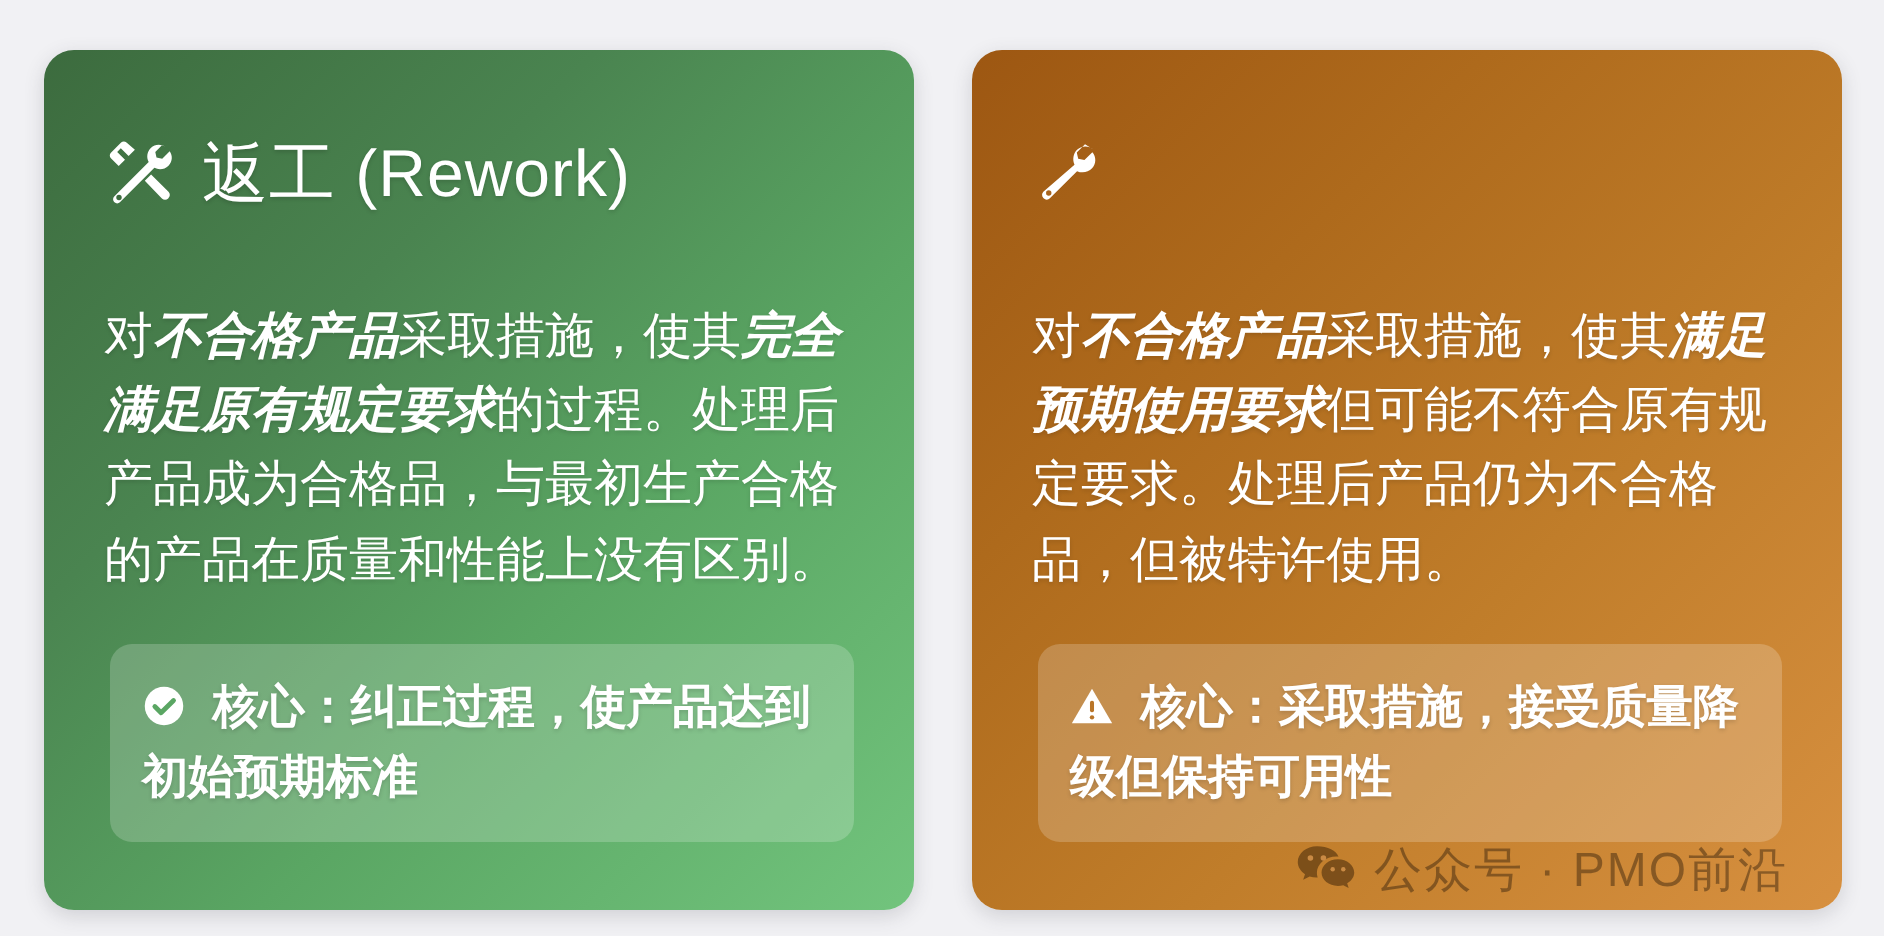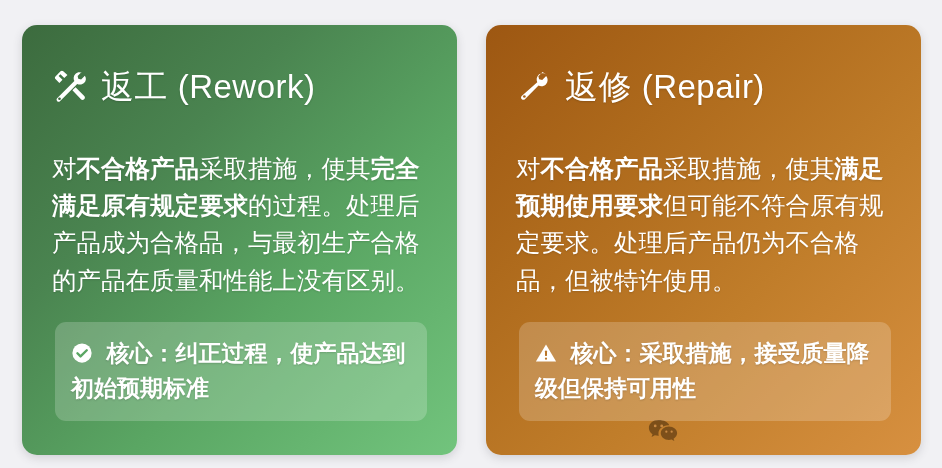--- a/index.html
+++ b/index.html
@@ -77,21 +77,21 @@
   .card-body {
     position: absolute;
     left: 30px;
     top: 125px;
     width: 378px;
     color: #ffffff;
     font-size: 24.5px;
     line-height: 1.52;
     text-shadow: 0 1px 2px rgba(0,0,0,0.14);
   }
-  .card-body b { font-weight: bold; }
+  .card-body b { font-weight: bold; font-style: italic; }
   .card-body span.normal { font-weight: normal; }
 
   .callout {
     position: absolute;
     left: 33px;
     top: 297px;
     width: 372px;
     box-sizing: border-box;
     padding: 14px 16px 16px 16px;
     border-radius: 11px;
@@ -170,21 +170,20 @@
   <div class="card card-repair">
     <div class="card-inner">
 
       <div class="card-header">
         <span class="header-icon">
           <svg width="34" height="34" viewBox="0 0 24 24" fill="#ffffff" aria-hidden="true">
             <path d="M21.0 4.1c-1.6-1.4-4.0-1.5-5.7.0-1.5 1.4-1.8 3.6-1.0 5.3L3.3 19.0c-.6.6-.6 1.6 0 2.2l.1.1c.6.6 1.6.6 2.2 0l9.6-9.6c1.7.8 3.9.5 5.3-1.0 1.5-1.6 1.5-4.1.1-5.7l-2.8 2.8-2.2-.5-.5-2.2 2.9-2.9z"></path>
             <circle cx="5.2" cy="19.4" r="0.95" fill="#a8641d"></circle>
           </svg>
         </span>
-        <span class="card-title">返修 (Repair)</span>
       </div>
 
       <div class="card-body"><span class="normal">对</span><b>不合格产品</b><span class="normal">采取措施，使其</span><b>满足预期使用要求</b><span class="normal">但可能不符合原有规定要求。处理后产品仍为不合格品，但被特许使用。</span></div>
 
       <div class="callout">
         <span class="callout-icon">
           <svg width="22" height="22" viewBox="0 0 24 24" aria-hidden="true">
             <path d="M12 2.6 23 21.4H1z" fill="#ffffff"></path>
             <rect x="10.9" y="9.2" width="2.2" height="6.2" rx="1.0" fill="#b97528"></rect>
             <circle cx="12" cy="18.2" r="1.2" fill="#b97528"></circle>
@@ -202,15 +201,16 @@
         <g fill="rgba(60,34,8,0.52)">
           <path d="M11.2 1.2C5.4 1.2.8 5.0.8 9.7c0 2.6 1.5 5.0 3.9 6.6l-1.0 3.0 3.5-1.8c1.2.3 2.4.5 3.7.5h.6c-.3-.8-.4-1.7-.4-2.5 0-4.9 4.7-8.8 10.5-8.8.4 0 .7 0 1.1.1C21.7 3.6 16.9 1.2 11.2 1.2z"></path>
           <circle cx="7.6" cy="7.5" r="1.5" fill="#c98a44"></circle>
           <circle cx="14.6" cy="7.5" r="1.5" fill="#c98a44"></circle>
           <path d="M31.2 15.4c0-4.0-3.9-7.2-8.8-7.2s-8.8 3.2-8.8 7.2 3.9 7.2 8.8 7.2c1.0 0 2.0-.1 2.9-.4l2.9 1.5-.8-2.5c2.3-1.3 3.8-3.5 3.8-5.8z"></path>
           <circle cx="19.6" cy="13.6" r="1.2" fill="#c98a44"></circle>
           <circle cx="25.3" cy="13.6" r="1.2" fill="#c98a44"></circle>
         </g>
       </svg>
     </span>
+    <span>公众号 · PMO前沿</span>
   </div>
 
 </div>
 
 </body></html>

